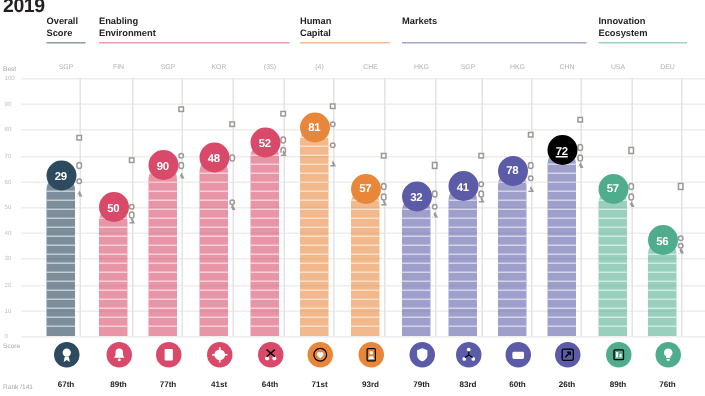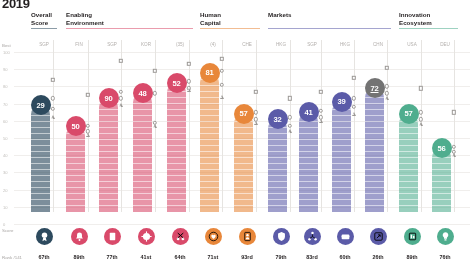--- a/index.html
+++ b/index.html
@@ -47,21 +47,21 @@
     position: absolute; left: 3px;
     font-size: 4.1px; color: #c3c0bd;
     transform: translateY(-50%);
   }
   .axis-grid {
     position: absolute; left: 14px; right: 0;
     height: 1px; background: #f0eeec;
   }
 
   
-  .col { position: absolute; top: 40px; height: 172px; width: 26px; margin-left: -13px; }
+  .col { position: absolute; top: 52px; height: 172px; width: 26px; margin-left: -13px; }
 
   .bar {
     position: absolute; left: 0; width: 19px; bottom: 0;
     border-radius: 9.5px 9.5px 0 0;
     overflow: hidden;
   }
   .bar .stripe {
     position: absolute; left: 0; right: 0; height: 1px;
     background: rgba(255,255,255,0.55);
   }
@@ -458,21 +458,21 @@
           <div class="stripe" style="bottom: 90px;"></div>
           <div class="stripe" style="bottom: 96px;"></div>
           <div class="stripe" style="bottom: 102px;"></div>
           <div class="stripe" style="bottom: 108px;"></div>
         </div>
         <div class="rail"></div>
         <div class="mk sq" style="top: 37.84px;"></div>
         <div class="mk ci" style="top: 58.48px;"></div>
         <div class="mk ci" style="top: 67.08px;"></div>
         <div class="mk tr" style="top: 73.96px;"></div>
-        <div class="bubble" style="background: rgb(91, 91, 168); top: 51.92px;">39</div>
+        <div class="bubble" style="background: rgb(91, 91, 168); top: 51.92px;">78</div>
       </div>
       <div class="code" style="left: 378px;">CHN</div>
       <div class="col" style="left: 378px;">
         <div class="bar" style="height: 123.84px; background: rgb(91, 91, 168); opacity: 0.58;">
           <div class="stripe" style="bottom: 6px;"></div>
           <div class="stripe" style="bottom: 12px;"></div>
           <div class="stripe" style="bottom: 18px;"></div>
           <div class="stripe" style="bottom: 24px;"></div>
           <div class="stripe" style="bottom: 30px;"></div>
           <div class="stripe" style="bottom: 36px;"></div>
@@ -489,21 +489,21 @@
           <div class="stripe" style="bottom: 102px;"></div>
           <div class="stripe" style="bottom: 108px;"></div>
           <div class="stripe" style="bottom: 114px;"></div>
           <div class="stripe" style="bottom: 120px;"></div>
         </div>
         <div class="rail"></div>
         <div class="mk sq" style="top: 27.52px;"></div>
         <div class="mk ci" style="top: 46.44px;"></div>
         <div class="mk ci" style="top: 53.32px;"></div>
         <div class="mk tr" style="top: 58.48px;"></div>
-        <div class="bubble" style="background: #737373; top: 38.16px; text-decoration: underline;">72</div>
+        <div class="bubble" style="background: #000000; top: 38.16px; text-decoration: underline;">72</div>
       </div>
       <div class="code" style="left: 412px;">USA</div>
       <div class="col" style="left: 412px;">
         <div class="bar" style="height: 98.04px; background: rgb(79, 173, 142); opacity: 0.58;">
           <div class="stripe" style="bottom: 6px;"></div>
           <div class="stripe" style="bottom: 12px;"></div>
           <div class="stripe" style="bottom: 18px;"></div>
           <div class="stripe" style="bottom: 24px;"></div>
           <div class="stripe" style="bottom: 30px;"></div>
           <div class="stripe" style="bottom: 36px;"></div>

